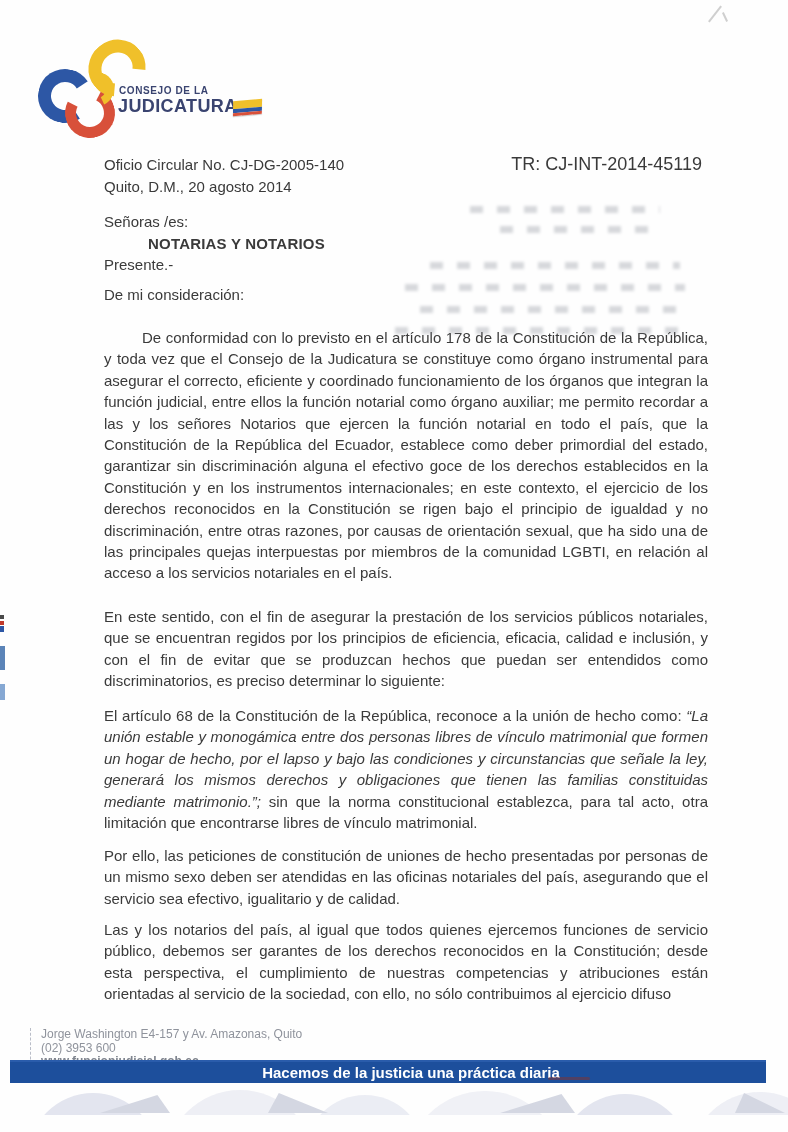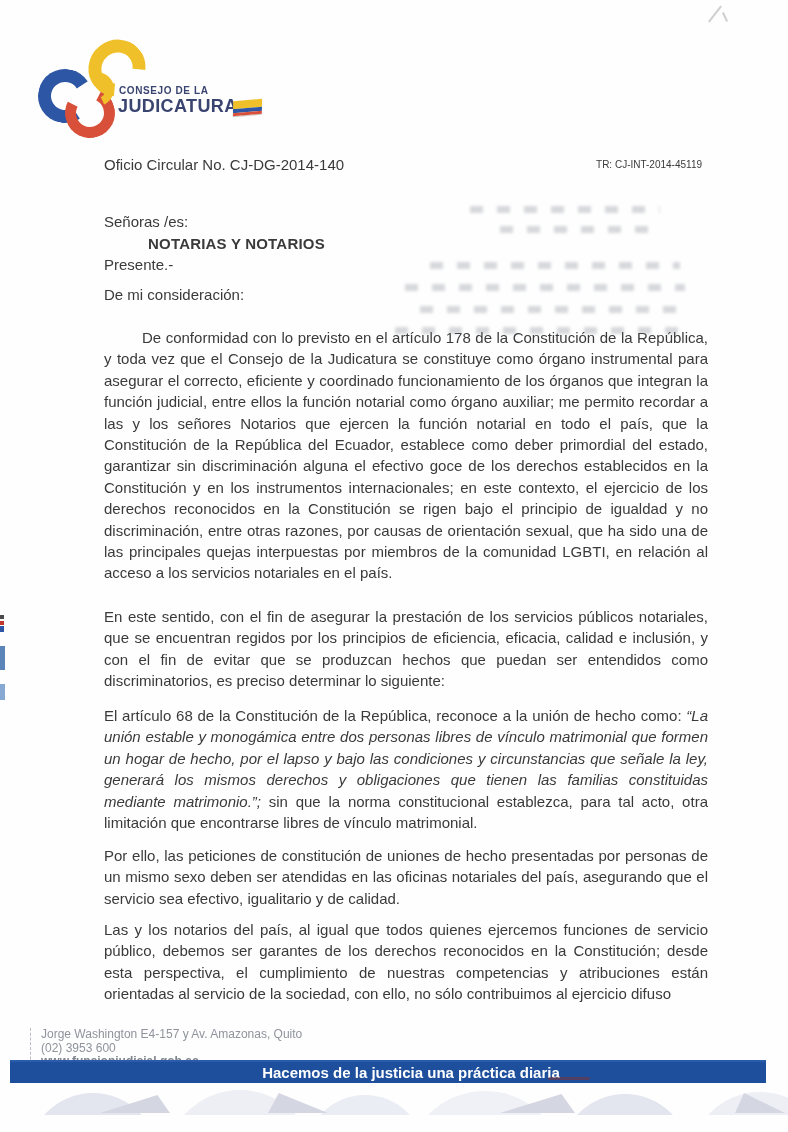--- a/index.html
+++ b/index.html
@@ -22,21 +22,21 @@
   .ring-yellow-inner{left:47px;top:36px;width:34px;height:34px;border:8px solid #f0c02a;border-left-color:transparent;border-bottom-color:transparent;transform:rotate(20deg);}
   .logo-text1{position:absolute;left:86px;top:49px;font-size:10px;font-weight:bold;letter-spacing:.6px;color:#3a4470;}
   .logo-text2{position:absolute;left:85px;top:60px;font-size:18px;font-weight:bold;letter-spacing:.4px;color:#3a4470;}
   .logo-flag{position:absolute;left:200px;top:64px;width:29px;height:15px;transform:rotate(-5deg) skewX(-6deg);box-shadow:0 1px 1px rgba(0,0,0,.2);}
   .logo-flag .fy{height:8px;background:#f0c02a;}
   .logo-flag .fb{height:3.5px;background:#2d57a5;}
   .logo-flag .fr{height:3.5px;background:#d8503a;}
 
   
   .refline{position:absolute;left:104px;top:154px;width:603px;font-size:15px;line-height:21.5px;}
-  .tr-number{position:absolute;right:86px;top:154px;font-size:10px;line-height:21.5px;}
+  .tr-number{position:absolute;right:86px;top:154px;font-size:18px;line-height:21.5px;}
 
   
   .recipient{position:absolute;left:104px;top:211px;font-size:15px;line-height:21.5px;}
   .recipient .bold{font-weight:bold;letter-spacing:.2px;margin-left:44px;}
   .greeting{position:absolute;left:104px;top:286px;font-size:15px;}
 
   
   .para{position:absolute;left:104px;width:604px;font-size:15px;line-height:21.4px;text-align:justify;margin:0;}
   .p1{top:327px;text-indent:38px;}
   .p2{top:606px;}
@@ -76,21 +76,22 @@
     <div class="logo-text1">CONSEJO DE LA</div>
     <div class="logo-text2">JUDICATURA</div>
     <div class="logo-flag">
       <div class="fy"></div>
         <div class="fb"></div>
         <div class="fr"></div>
     </div>
   </div>
 
   <div class="refline">
-    <div>Oficio Circular No. CJ-DG-2014-140</div>
+    <div>Oficio Circular No. CJ-DG-2005-140</div>
+    <div>Quito, D.M., 20 agosto 2014</div>
   </div>
   <div class="tr-number">TR: CJ-INT-2014-45119</div>
 
   <div class="recipient">
     <div>Señoras /es:</div>
     <div class="bold">NOTARIAS Y NOTARIOS</div>
     <div>Presente.-</div>
   </div>
 
   <div class="greeting">De mi consideración:</div>

